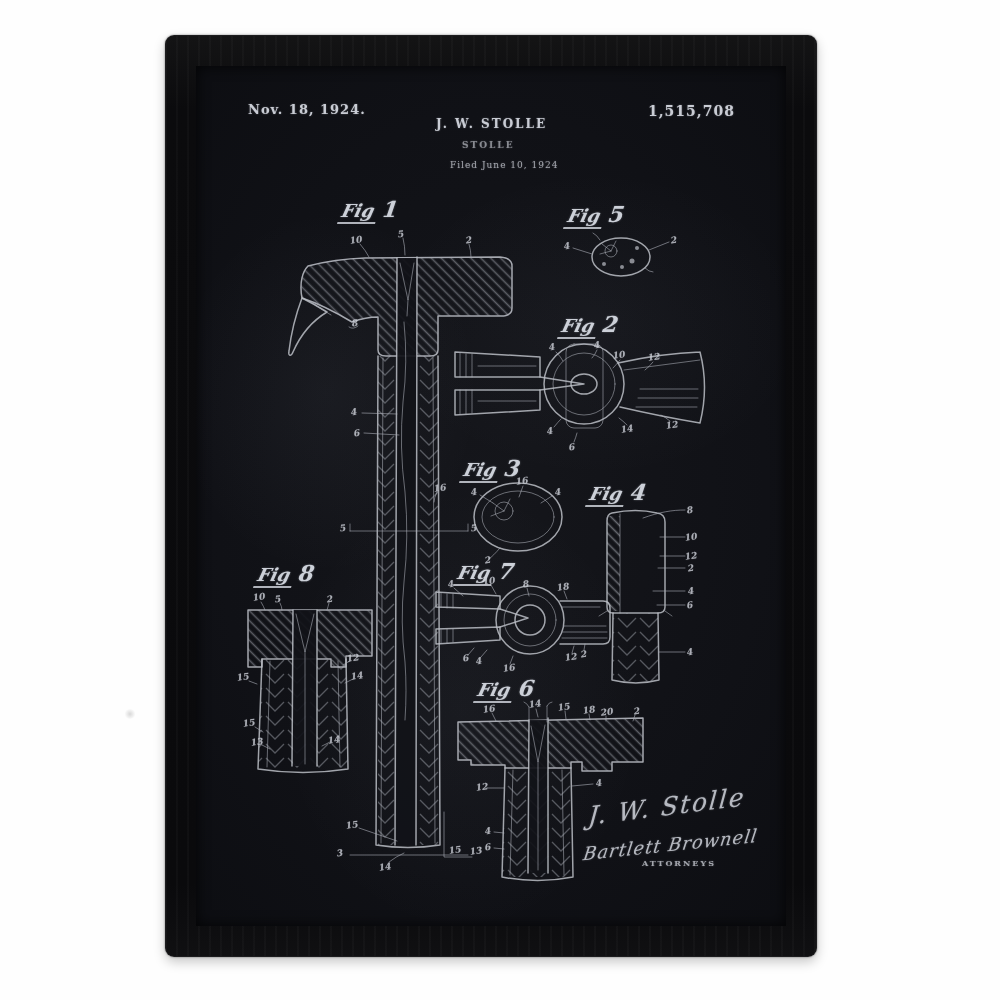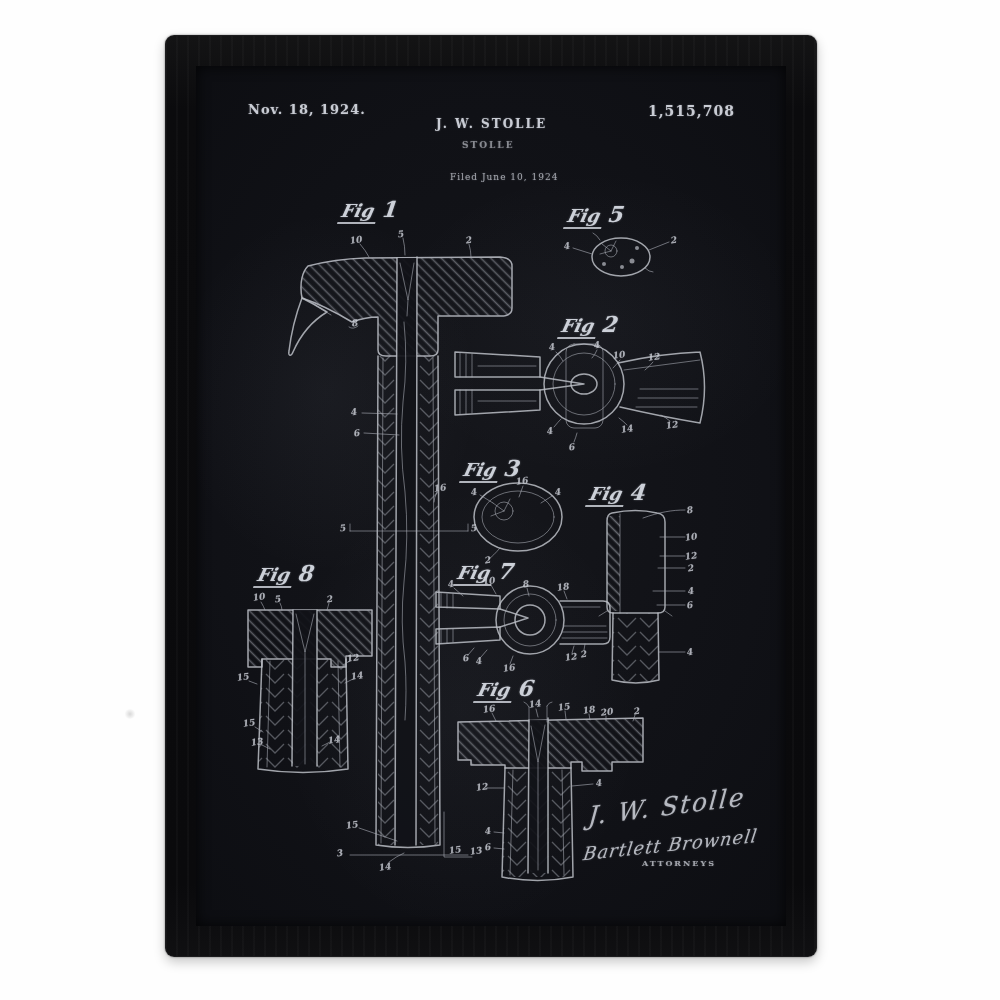--- a/index.html
+++ b/index.html
@@ -22,21 +22,21 @@
          box-shadow:inset 0 0 14px rgba(0,0,0,0.8);}
   .smudge{position:absolute;left:124px;top:709px;width:12px;height:10px;border-radius:50%;
          background:radial-gradient(circle,#b9b9b9 0%,rgba(185,185,185,0) 70%);opacity:.55;}
   
   .chtx{position:absolute;color:#c9ccd4;text-shadow:0 0 2px rgba(220,225,235,0.35);white-space:nowrap;}
   .h-date{left:248px;top:102px;font-size:13px;font-weight:700;letter-spacing:1px;}
   .h-number{left:612px;top:103px;font-size:14px;font-weight:700;letter-spacing:1px;margin-left:36px;}
   .h-inventor{left:436px;top:117px;font-size:12px;font-weight:700;letter-spacing:2px;}
   .h-title{left:462px;top:140px;font-size:9px;font-weight:700;letter-spacing:2px;opacity:.65;
            filter:blur(.4px);}
-  .h-filed{left:450px;top:172px;font-size:9px;letter-spacing:1px;opacity:.8;filter:blur(.3px);}
+  .h-filed{left:450px;top:160px;font-size:9px;letter-spacing:1px;opacity:.8;filter:blur(.3px);}
   
   .figlabel{position:absolute;color:#ccd0d8;text-shadow:0 0 2px rgba(220,225,235,0.4);
             font-style:italic;font-weight:700;white-space:nowrap;}
   .figlabel .fw{display:inline-block;font-size:18px;transform:skewX(-14deg);
                 border-bottom:2px solid rgba(204,208,216,0.85);padding:0 4px 1px 2px;}
   .figlabel .fn{display:inline-block;font-size:22px;margin-left:5px;transform:skewX(-8deg);}
   
   .refnum{position:absolute;transform:translate(-50%,-50%) rotate(-8deg);
           font-style:italic;font-weight:700;font-size:9px;color:#c6c9d1;opacity:.85;
           text-shadow:0 0 1px rgba(220,225,235,0.4);}

